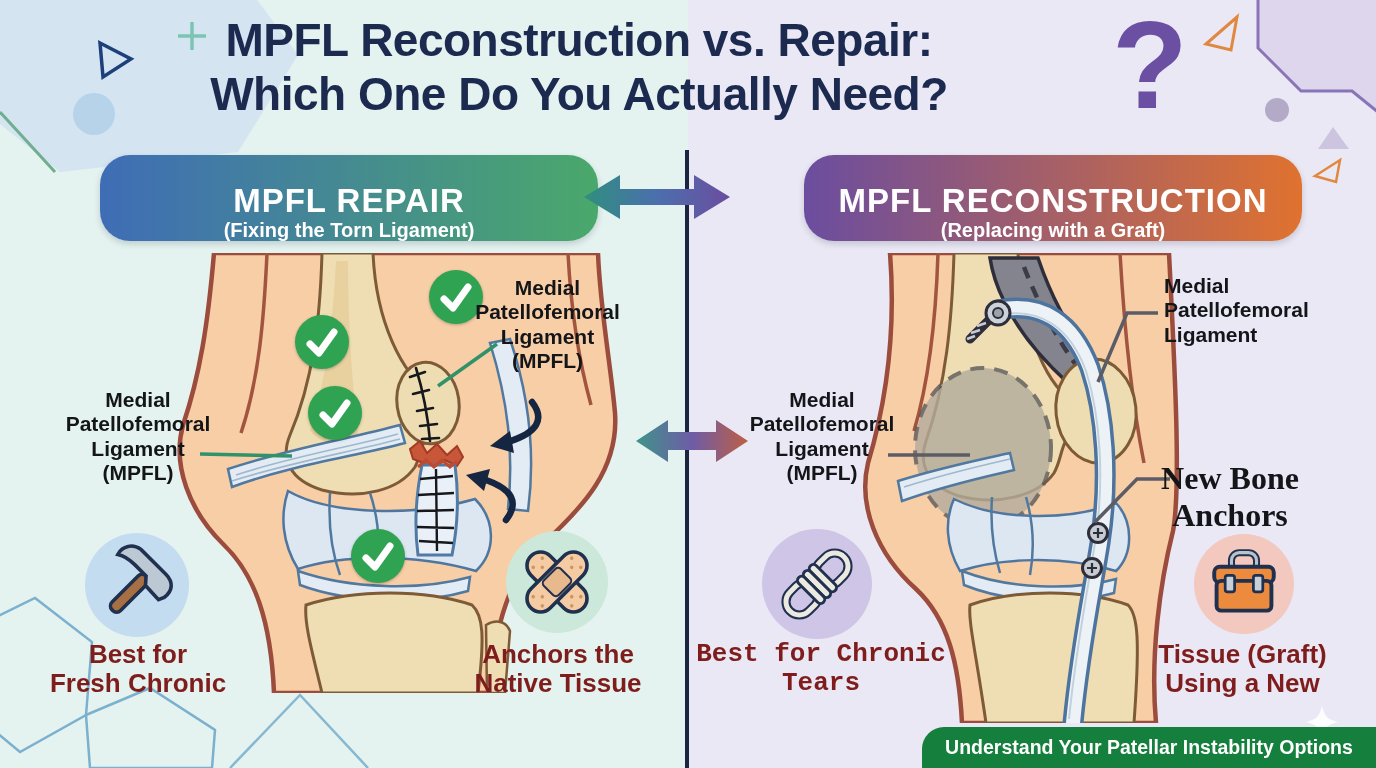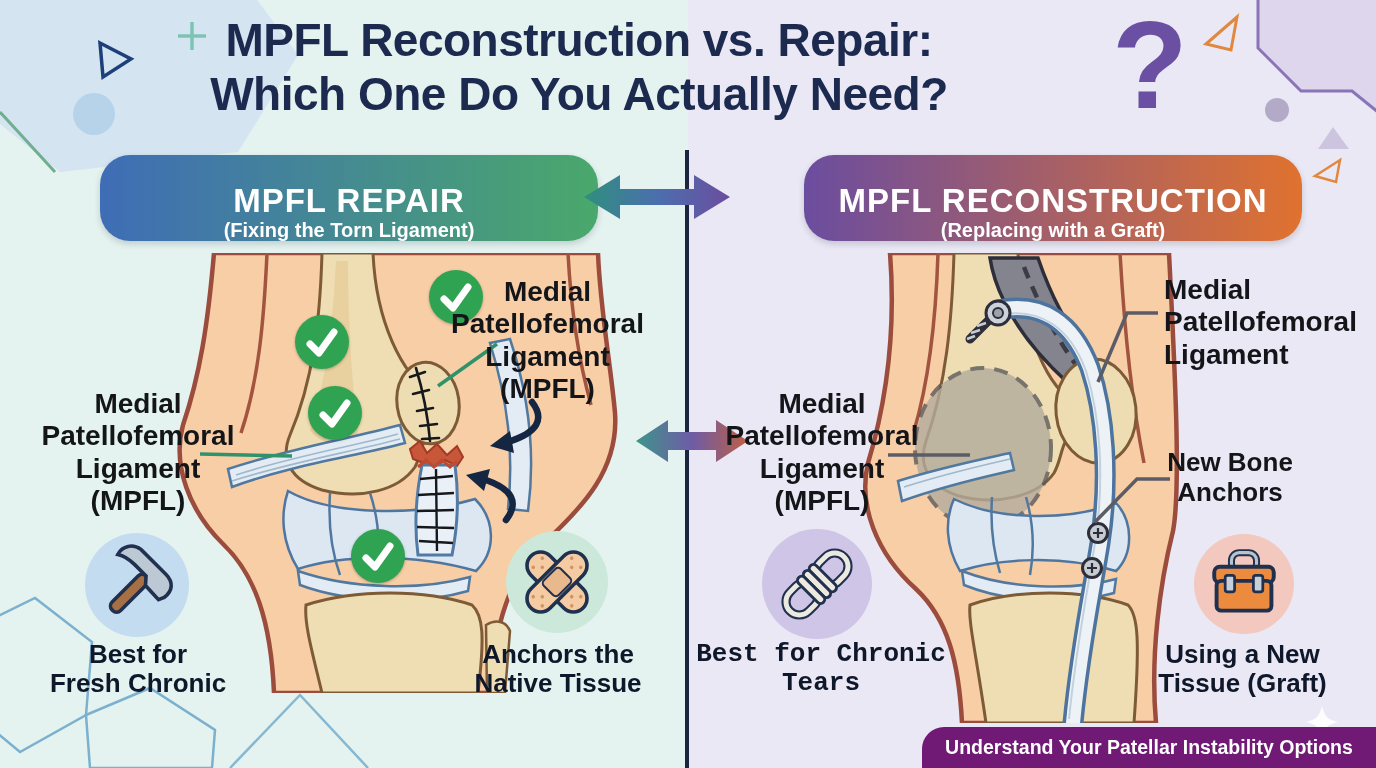--- a/index.html
+++ b/index.html
@@ -14,30 +14,30 @@
     line-height:1.05;z-index:7;}
 
   .banner{position:absolute;top:155px;width:498px;height:86px;border-radius:30px;display:flex;
     flex-direction:column;align-items:center;justify-content:flex-end;color:#fff;z-index:7;
     box-shadow:0 3px 6px rgba(20,35,60,.18);}
   .banner .bt{font-size:33px;font-weight:800;letter-spacing:1px;line-height:1.08;}
   .banner .bs{font-size:20px;font-weight:700;line-height:1.12;}
   #banner-left{left:100px;background:linear-gradient(90deg,#3f6db6,#4aa86b);}
   #banner-right{left:778px;background:linear-gradient(90deg,#6b4d9f,#e0722f);margin-left:26px;}
 
-  .label{position:absolute;color:#141519;font-weight:700;font-size:28px;line-height:1.16;
+  .label{position:absolute;color:#141519;font-weight:700;font-size:21px;line-height:1.16;
     text-align:center;z-index:8;}
   .label span{display:block;}
   #label-mpfl-left{left:28px;top:388px;width:220px;}
   #label-mpfl-lt{left:450px;top:276px;width:195px;}
   #label-mpfl-right{left:712px;top:388px;width:220px;}
   #label-mpfl-rt{left:1164px;top:274px;width:185px;text-align:left;}
-  #label-anchors{left:1140px;top:447px;width:180px;font-size:26px;}
-
-  .caption{position:absolute;color:#0f172a;font-weight:700;font-size:26px;line-height:1.13;
+  #label-anchors{left:1140px;top:460px;width:180px;font-size:32px;font-family:Liberation Serif, serif;}
+
+  .caption{position:absolute;color:#7f1d1d;font-weight:700;font-size:26px;line-height:1.13;
     text-align:center;z-index:8;}
   .caption span{display:block;}
   #cap-hammer{left:33px;top:640px;width:210px;}
   #cap-bandage{left:452px;top:640px;width:212px;}
   #cap-rope{left:695px;top:640px;width:252px;font-family:Liberation Mono, monospace;}
   #cap-toolbox{left:1135px;top:640px;width:215px;}
 
   .icon-circle{position:absolute;border-radius:50%;display:flex;align-items:center;
     justify-content:center;z-index:7;}
   #circ-hammer{left:85px;top:533px;width:104px;height:104px;background:#c4dcef;}
@@ -45,21 +45,21 @@
   #circ-rope{left:762px;top:529px;width:110px;height:110px;background:#cfc5e6;}
   #circ-toolbox{left:1194px;top:534px;width:100px;height:100px;background:#f3c8bf;}
 
   .check{position:absolute;width:54px;height:54px;border-radius:50%;background:#2fa352;
     z-index:6;box-shadow:0 1px 3px rgba(0,0,0,.25);}
   #check-1{left:295px;top:315px;}
   #check-2{left:308px;top:386px;}
   #check-3{left:429px;top:270px;}
   #check-4{left:351px;top:529px;}
 
-  .badge{position:absolute;left:922px;top:727px;width:454px;height:41px;background:#701a75;
+  .badge{position:absolute;left:922px;top:727px;width:454px;height:41px;background:#15803d;
     border-radius:22px 0 0 0;display:flex;align-items:center;justify-content:center;color:#fff;
     font-weight:700;font-size:19.5px;z-index:10;}
   .knee{position:absolute;z-index:3;}
   .annot{position:absolute;left:0;top:0;z-index:6;pointer-events:none;}
   .deco{position:absolute;left:0;top:0;z-index:1;}
   .arrowsvg{position:absolute;z-index:7;}
 </style>
 </head>
 <body>
 
@@ -297,20 +297,20 @@
   </div>
   <div class="caption" id="cap-bandage">
     <span>Anchors the</span>
     <span>Native Tissue</span>
   </div>
   <div class="caption" id="cap-rope">
     <span>Best for Chronic</span>
     <span>Tears</span>
   </div>
   <div class="caption" id="cap-toolbox">
+    <span>Tissue (Graft)</span>
     <span>Using a New</span>
-    <span>Tissue (Graft)</span>
   </div>
 
   <div class="badge">
     <span>Understand Your Patellar Instability Options</span>
   </div>
 </div>
 
 </body></html>

